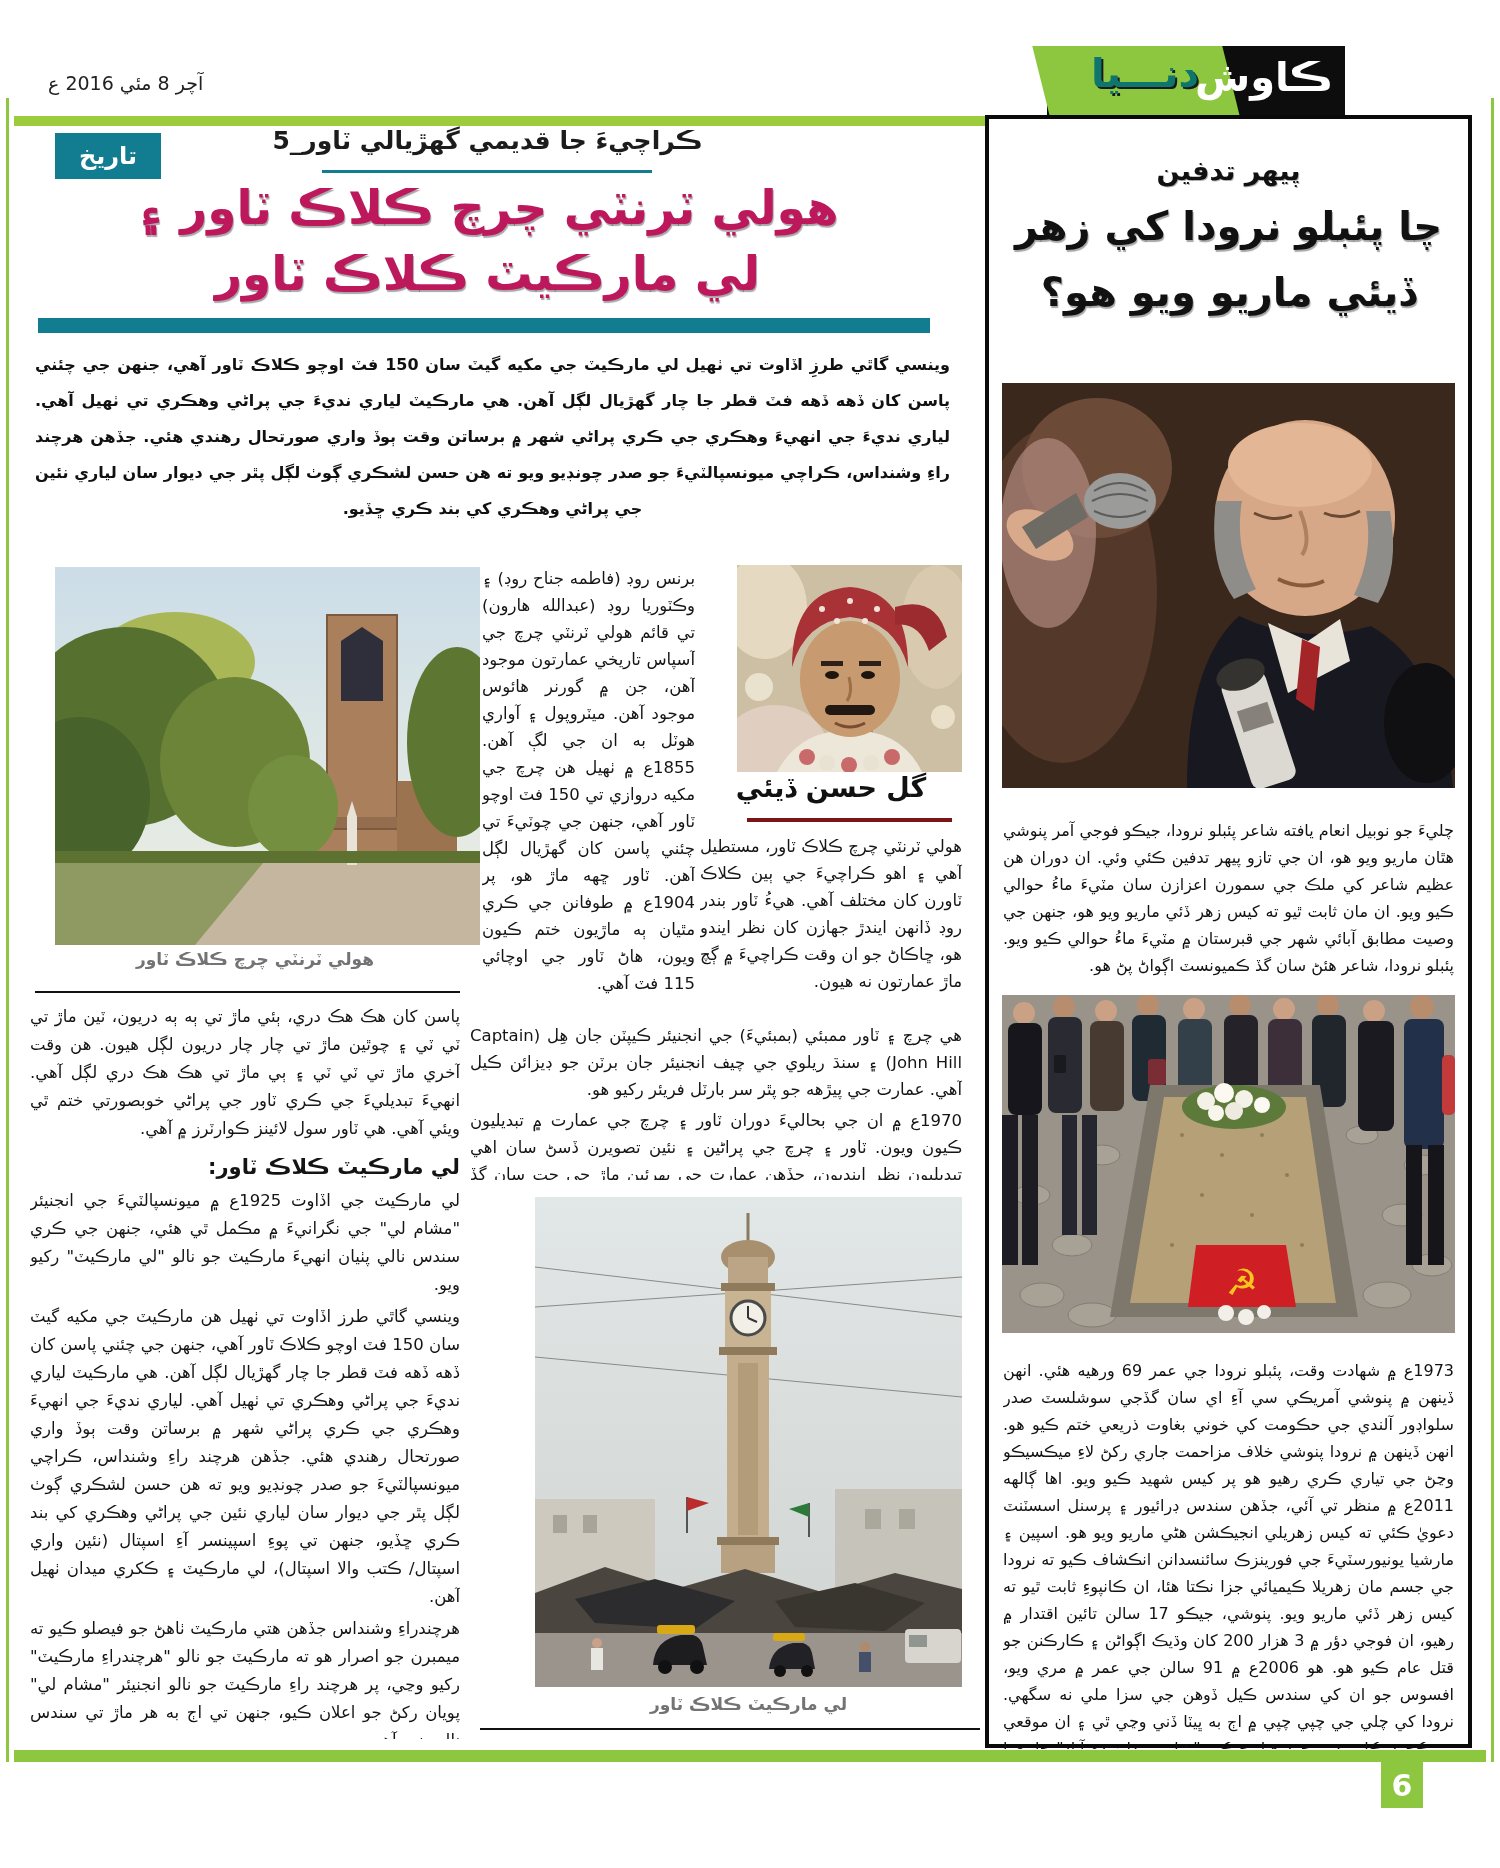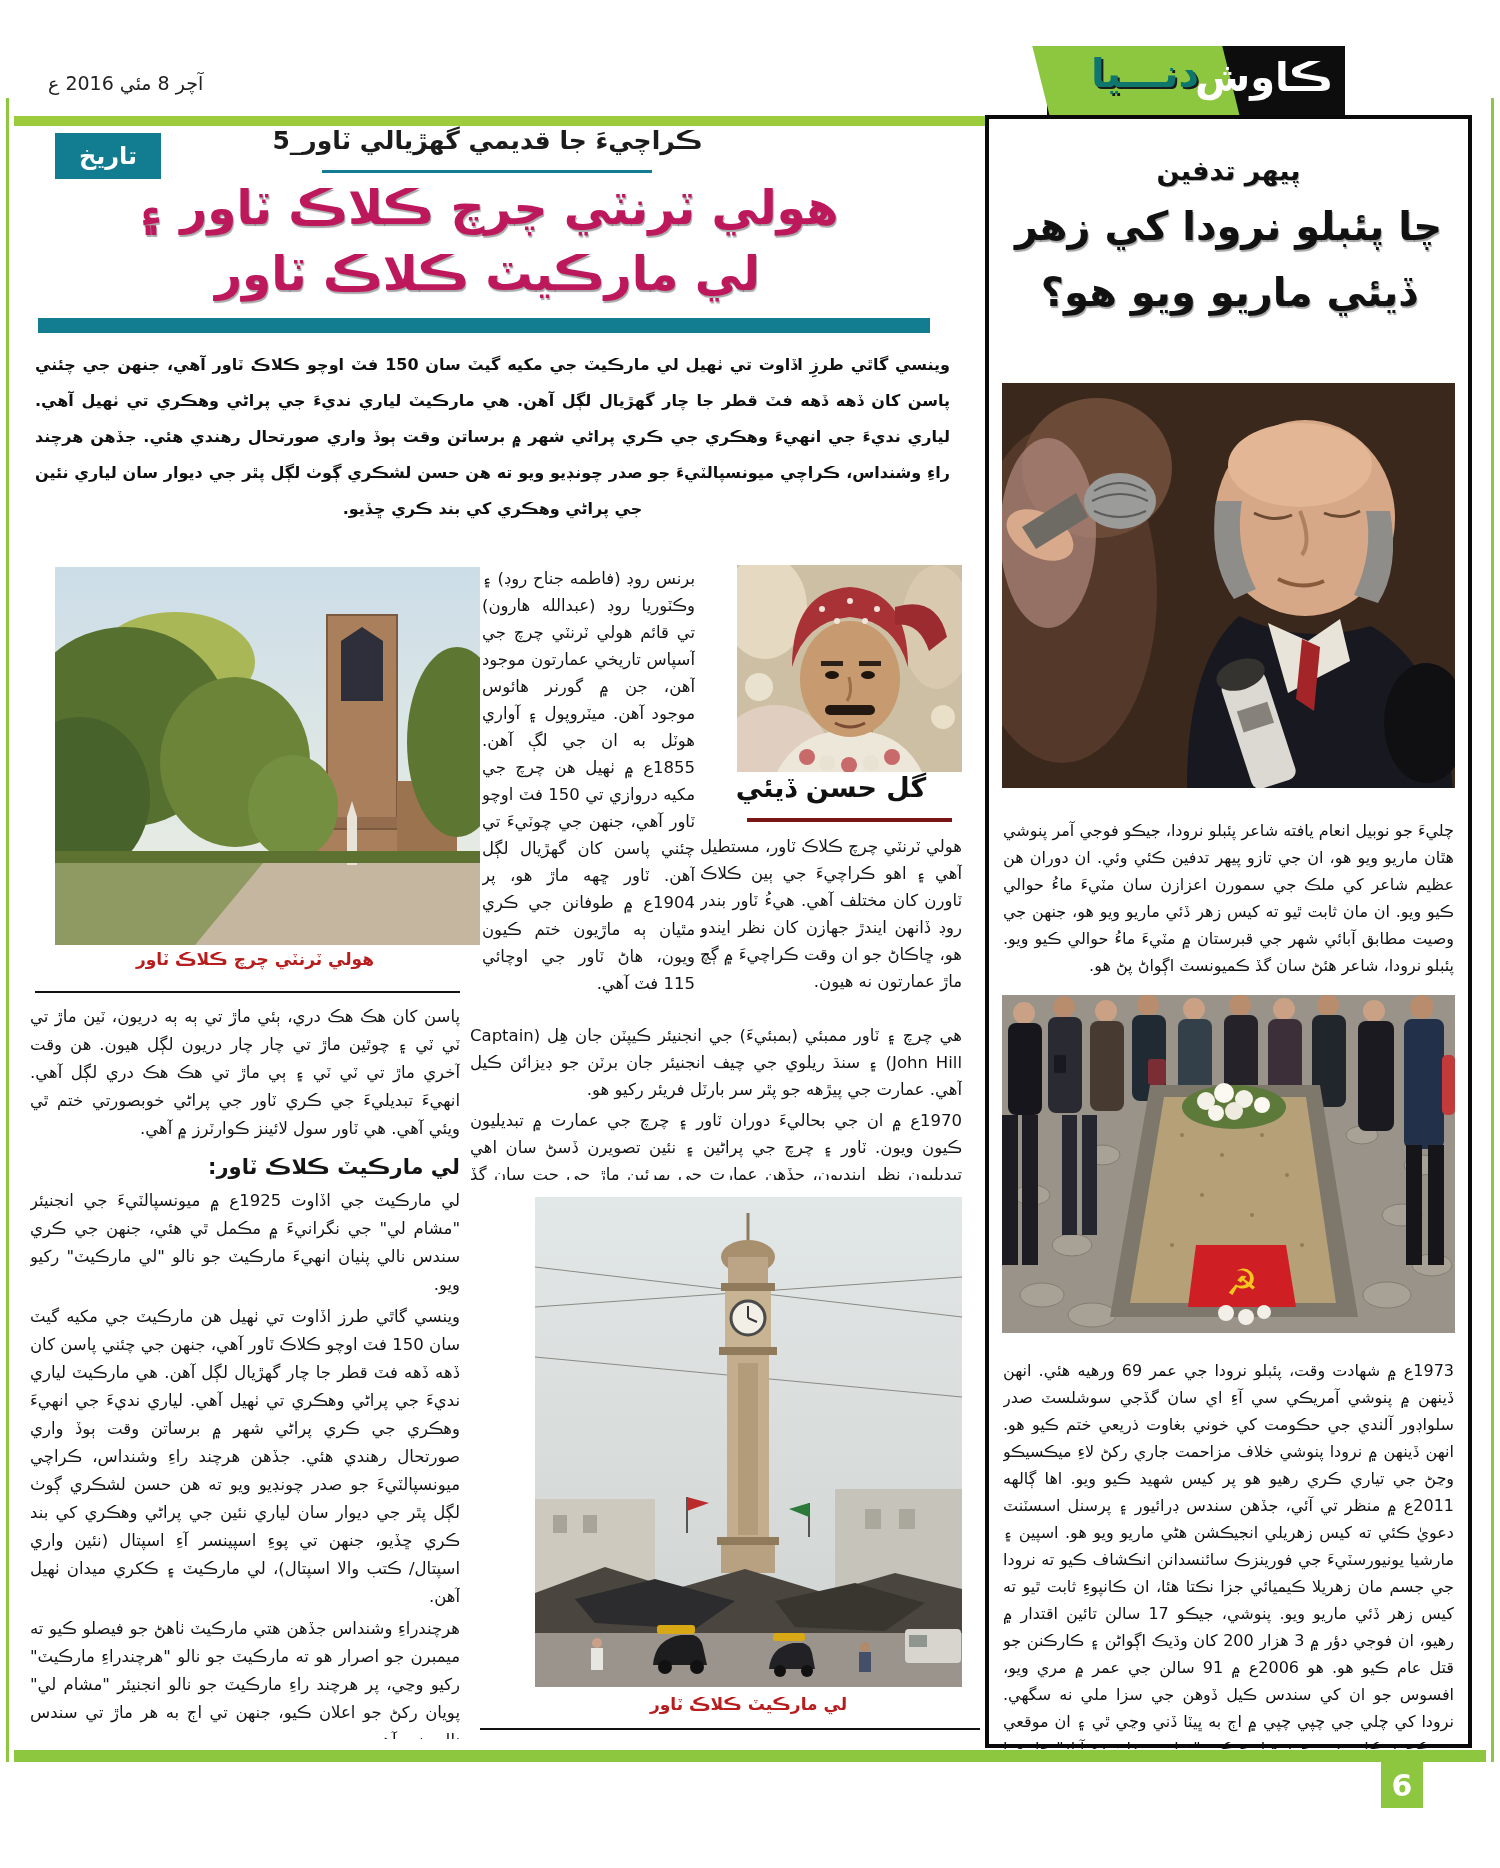--- a/index.html
+++ b/index.html
@@ -27,21 +27,21 @@
       text-shadow:1px 2px 1px rgba(0,0,0,.35);letter-spacing:-1px;}
   .hl1{top:180px;font-size:47px;}
   .hl2{top:246px;font-size:47px;}
   .teal-bar{position:absolute;left:38px;top:318px;width:892px;height:15px;background:#127c90;}
   .lead{position:absolute;left:35px;top:347px;width:915px;height:212px;margin:0;font-size:16px;line-height:36px;
         font-weight:bold;text-align:justify;text-align-last:center;overflow:hidden;}
 
   
   figure{margin:0;padding:0;position:absolute;overflow:hidden;background:#ddd;}
   .fig-church{left:55px;top:567px;width:425px;height:378px;}
-  .caption{position:absolute;text-align:center;font-size:17px;font-weight:bold;color:#b91c1c;}
+  .caption{position:absolute;text-align:center;font-size:17px;font-weight:bold;color:#737373;}
   .cap-church{left:30px;top:949px;width:450px;}
   .rule{position:absolute;height:2px;background:#111;}
   .rule-left{left:35px;top:991px;width:425px;}
   .fig-author{left:737px;top:565px;width:225px;height:207px;}
   .author-name{position:absolute;left:700px;top:772px;width:262px;text-align:center;font-size:27px;font-weight:bold;}
   .author-rule{position:absolute;left:747px;top:818px;width:205px;height:4px;background:#7a1517;}
 
   
   .bodytxt{position:absolute;font-size:16.5px;line-height:27px;text-align:justify;overflow:hidden;color:#141414;}
   .bodytxt p{margin:0 0 4px 0;}

